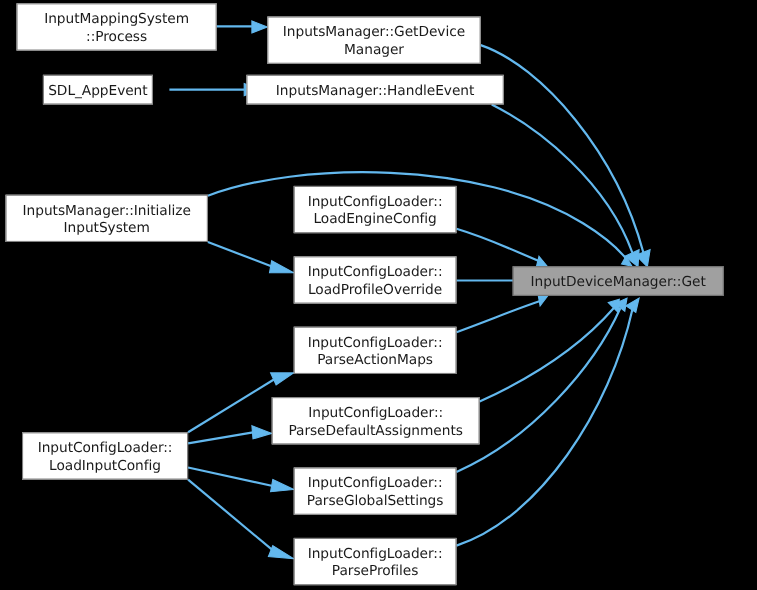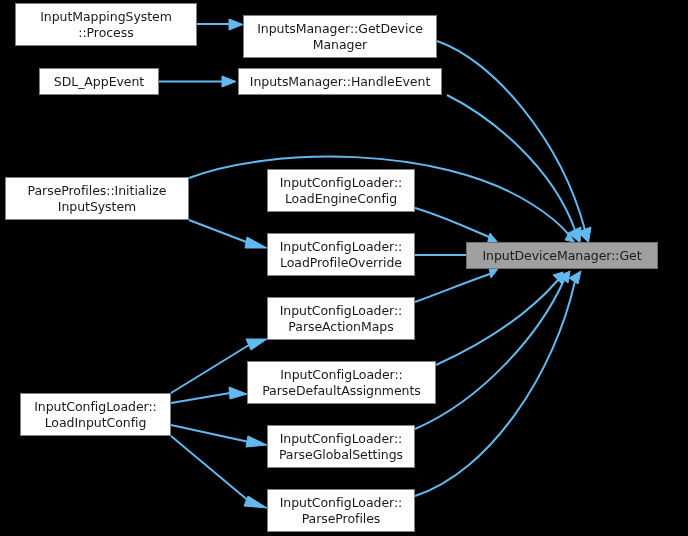--- a/index.html
+++ b/index.html
@@ -122,28 +122,28 @@
 
   <div id="node-layer">
       <div class="graph-node" style="left: 15px; top: 3px; width: 182px; height: 43px;">
         <span class="node-label">InputMappingSystem
 ::Process</span>
       </div>
       <div class="graph-node" style="left: 243px; top: 3px; width: 194px; height: 43px; margin-top: 12px;">
         <span class="node-label">InputsManager::GetDevice
 Manager</span>
       </div>
-      <div class="graph-node" style="left: 39px; top: 68px; width: 120px; height: 27px;">
+      <div class="graph-node" style="left: 39px; top: 68px; width: 100px; height: 27px;">
         <span class="node-label">SDL_AppEvent</span>
       </div>
-      <div class="graph-node" style="left: 238px; top: 68px; width: 204px; height: 27px;">
+      <div class="graph-node" style="left: 224px; top: 68px; width: 234px; height: 27px;">
         <span class="node-label">InputsManager::HandleEvent</span>
       </div>
       <div class="graph-node" style="left: 5px; top: 177px; width: 184px; height: 43px;">
-        <span class="node-label">ParseProfiles::Initialize
+        <span class="node-label">InputsManager::Initialize
 InputSystem</span>
       </div>
       <div class="graph-node" style="left: 267px; top: 169px; width: 148px; height: 43px;">
         <span class="node-label">InputConfigLoader::
 LoadEngineConfig</span>
       </div>
       <div class="graph-node" style="left: 267px; top: 233px; width: 148px; height: 43px;">
         <span class="node-label">InputConfigLoader::
 LoadProfileOverride</span>
       </div>

